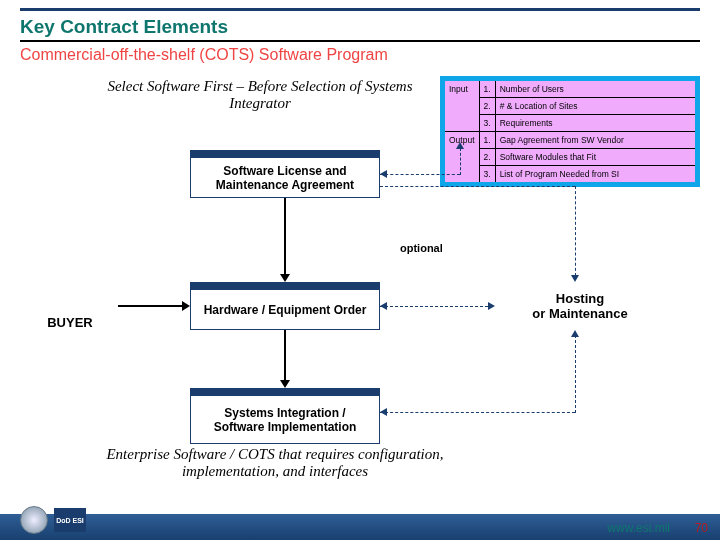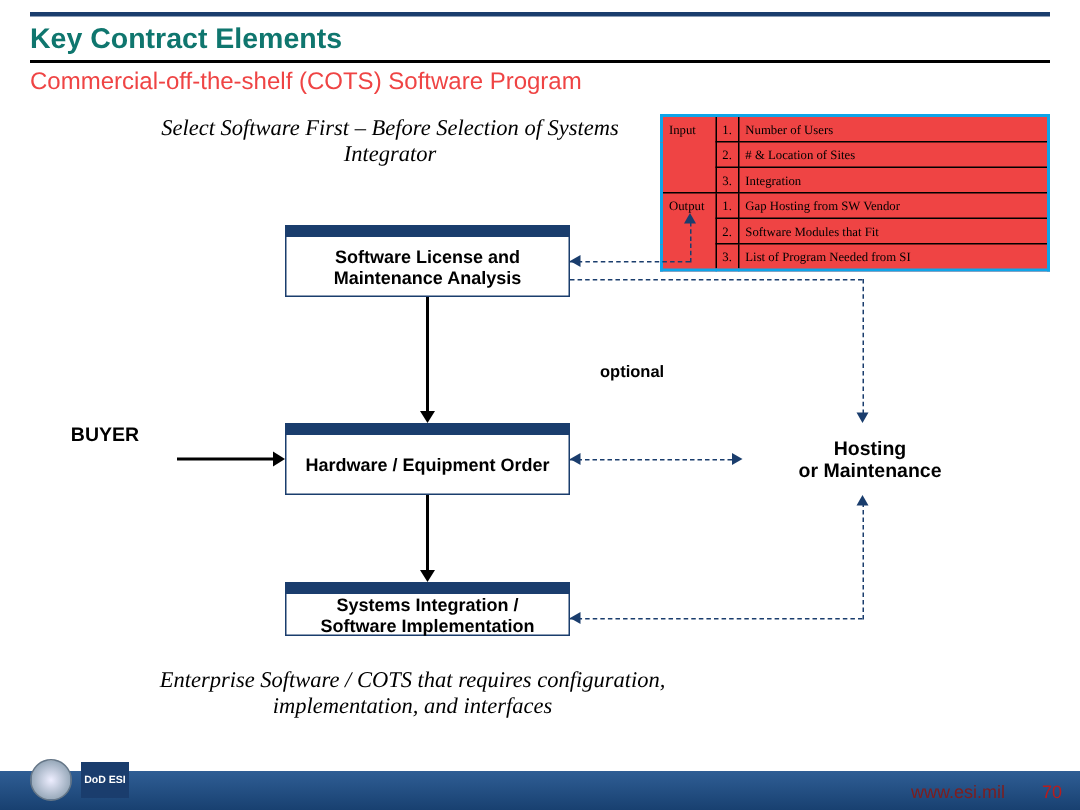--- a/index.html
+++ b/index.html
@@ -43,25 +43,24 @@
     text-align: center;
     font-style: italic;
     font-family: Georgia, 'Times New Roman', serif;
     font-size: 15px;
     color: #000;
   }
   .io-table {
     position: absolute;
     left: 440px; top: 76px;
     width: 260px;
-    border: 2px solid #0ea5e9;
+    border: 5px solid #0ea5e9;
     font-size: 8.5px;
     border-collapse: collapse;
-    background:#ef4444;
-    font-family:Liberation Serif, serif;
+    background:#f0abfc;
   }
   .io-table td {
     border: 1px solid #000;
     padding: 3px 4px;
     vertical-align: top;
   }
   .io-col1 { width: 36px; font-weight: normal; }
   .io-col2 { width: 12px; text-align: right; }
   .io-col3 { }
   .box {
@@ -73,25 +72,25 @@
     font-weight: bold;
     font-size: 12px;
     color: #000;
     display: flex;
     align-items: center;
     justify-content: center;
     padding: 4px 8px;
   }
   .box-sla { left: 190px; top: 150px; width: 190px; height: 48px; }
   .box-hw  { left: 190px; top: 282px; width: 190px; height: 48px; }
-  .box-si  { left: 190px; top: 388px; width: 190px; height: 36px; }
+  .box-si  { left: 190px; top: 388px; width: 190px; height: 56px; }
   .box-buyer {
     position:absolute;
     left: 25px; top: 282px; width: 90px; height: 48px;
-    display:flex;align-items:flex-start;justify-content:center;
+    display:flex;align-items:flex-end;justify-content:center;
     font-weight:bold;font-size:13px;
   }
   .box-host {
     position:absolute;
     left: 495px; top: 282px; width: 170px; height: 48px;
     display:flex;align-items:center;justify-content:center;
     font-weight:bold;font-size:13px;text-align:center;
   }
   .optional-label {
     position: absolute;
@@ -111,21 +110,21 @@
   .footer-bar {
     position: absolute;
     left: 0; right: 0; bottom: 0;
     height: 26px;
     background: linear-gradient(#2f5e95, #184070);
     color: #fff;
   }
   .footer-url {
     position: absolute;
     right: 50px; bottom: 5px;
-    font-size: 12px; color: #7f1d1d;
+    font-size: 12px; color: #0f766e;
   }
   .page-num {
     position: absolute;
     right: 12px; bottom: 5px;
     font-size: 12px; color: #b91c1c;
   }
   .logo-wrap {
     position:absolute;
     left: 20px; bottom: 6px;
     display:flex; gap:6px; align-items:center;
@@ -212,40 +211,40 @@
     <td class="io-col1" rowspan="3">Input</td>
     <td class="io-col2">1.</td>
     <td class="io-col3">Number of Users</td>
   </tr>
   <tr>
     <td class="io-col2">2.</td>
     <td class="io-col3"># &amp; Location of Sites</td>
   </tr>
   <tr>
     <td class="io-col2">3.</td>
-    <td class="io-col3">Integration</td>
+    <td class="io-col3">Requirements</td>
   </tr>
   <tr>
     <td class="io-col1" rowspan="3">Output</td>
     <td class="io-col2">1.</td>
-    <td class="io-col3">Gap Hosting from SW Vendor</td>
+    <td class="io-col3">Gap Agreement from SW Vendor</td>
   </tr>
   <tr>
     <td class="io-col2">2.</td>
     <td class="io-col3">Software Modules that Fit</td>
   </tr>
   <tr>
     <td class="io-col2">3.</td>
     <td class="io-col3">List of Program Needed from SI</td>
   </tr>
 </tbody>
   </table>
 
 <div class="box box-sla">
-  <span>Software License and Maintenance Analysis</span>
+  <span>Software License and Maintenance Agreement</span>
 </div>
 <div class="box box-hw">
   <span>Hardware / Equipment Order</span>
 </div>
 <div class="box box-si">
   <span>Systems Integration / Software Implementation</span>
 </div>
 <div class="box-buyer">
   <span>BUYER</span>
 </div>

